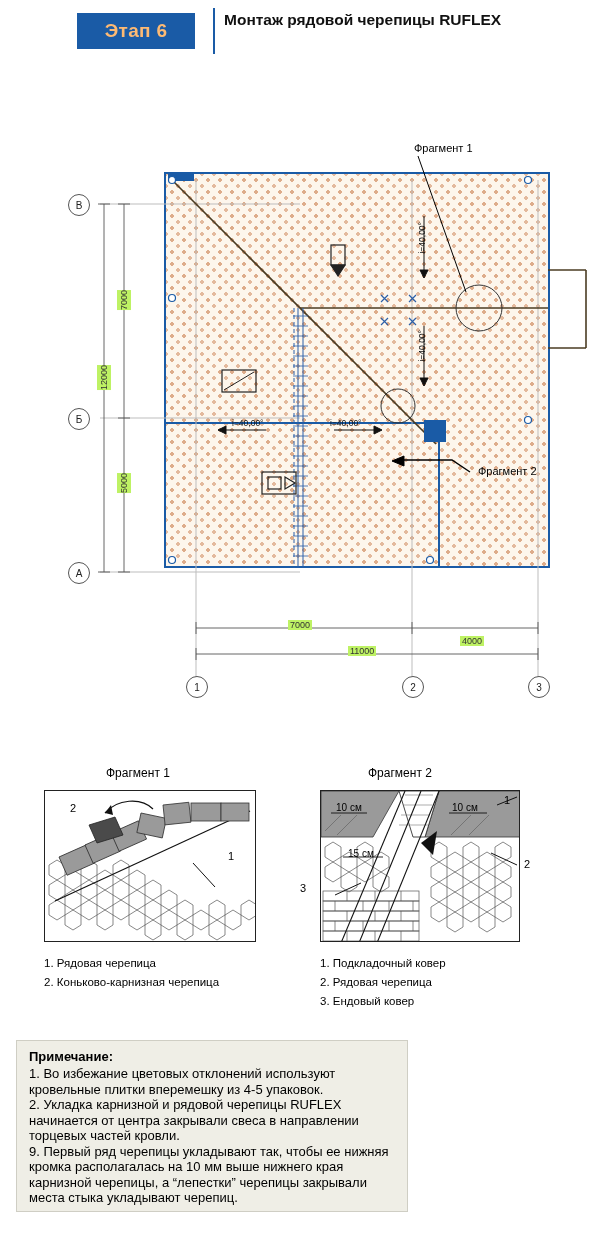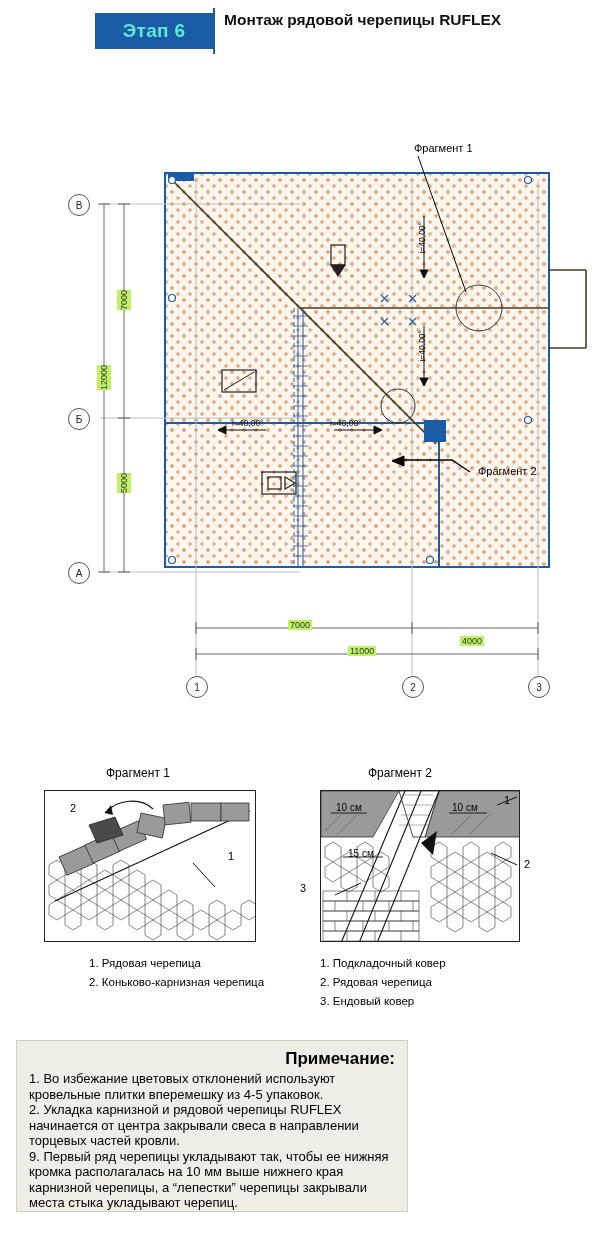--- a/index.html
+++ b/index.html
@@ -19,26 +19,26 @@
   
   .header {
     position: absolute;
     left: 0;
     top: 0;
     width: 600px;
     height: 62px;
   }
   .stage-badge {
     position: absolute;
-    left: 95px;
+    left: 77px;
     top: 13px;
     width: 118px;
     height: 36px;
     background: #1a5ba6;
-    color: #5eead4;
+    color: #fdba74;
     font-size: 19px;
     font-weight: bold;
     display: flex;
     align-items: center;
     justify-content: center;
     letter-spacing: 0.3px;
   }
   .header-rule {
     position: absolute;
     left: 213px;
@@ -178,24 +178,23 @@
     left: 16px;
     top: 1040px;
     width: 392px;
     height: 172px;
     background: #efeee6;
     border: 1px solid #cfcec4;
     box-sizing: border-box;
     padding: 8px 12px;
   }
   .note-title {
-    font-size: 17px;
+    font-size: 13px;
     font-weight: bold;
     margin-bottom: 2px;
-    text-align: right;
   }
   .note-line {
     font-size: 13px;
     line-height: 15.5px;
   }
   .frag-txt {
     position: absolute;
     font-size: 10px;
     color: #000;
     white-space: nowrap;
@@ -430,21 +429,21 @@
 
       <path d="M108 18 C 96 6, 72 8, 60 22" fill="none" stroke="#111" stroke-width="1.2"></path>
       <polygon points="60,22 66,14 68,24" fill="#111"></polygon>
 
       <line x1="148" y1="72" x2="170" y2="96" stroke="#111" stroke-width="1"></line>
     </svg>
   </div>
   <div class="frag-txt" style="left:70px; top:44px; font-size:11px;">2</div>
   <div class="frag-txt" style="left:228px; top:92px; font-size:11px;">1</div>
 
-  <div class="legend" style="left:44px; top:196px;margin-left:45px;">
+  <div class="legend" style="left:44px; top:196px;">
     <div>1.  Рядовая черепица</div>
     <div>2.  Коньково-карнизная черепица</div>
   </div>
 
   <div class="frag-title" style="left:368px; top:8px;">Фрагмент 2</div>
   <div class="frag-box" style="left:320px; top:32px; width:200px; height:152px;">
     <svg viewBox="0 0 200 152" width="200" height="152">
       <rect x="0" y="0" width="200" height="152" fill="#fff"></rect>
 
       <polygon points="0,0 78,0 52,46 0,46" fill="#9a9a9a" stroke="#333" stroke-width="0.8"></polygon>

